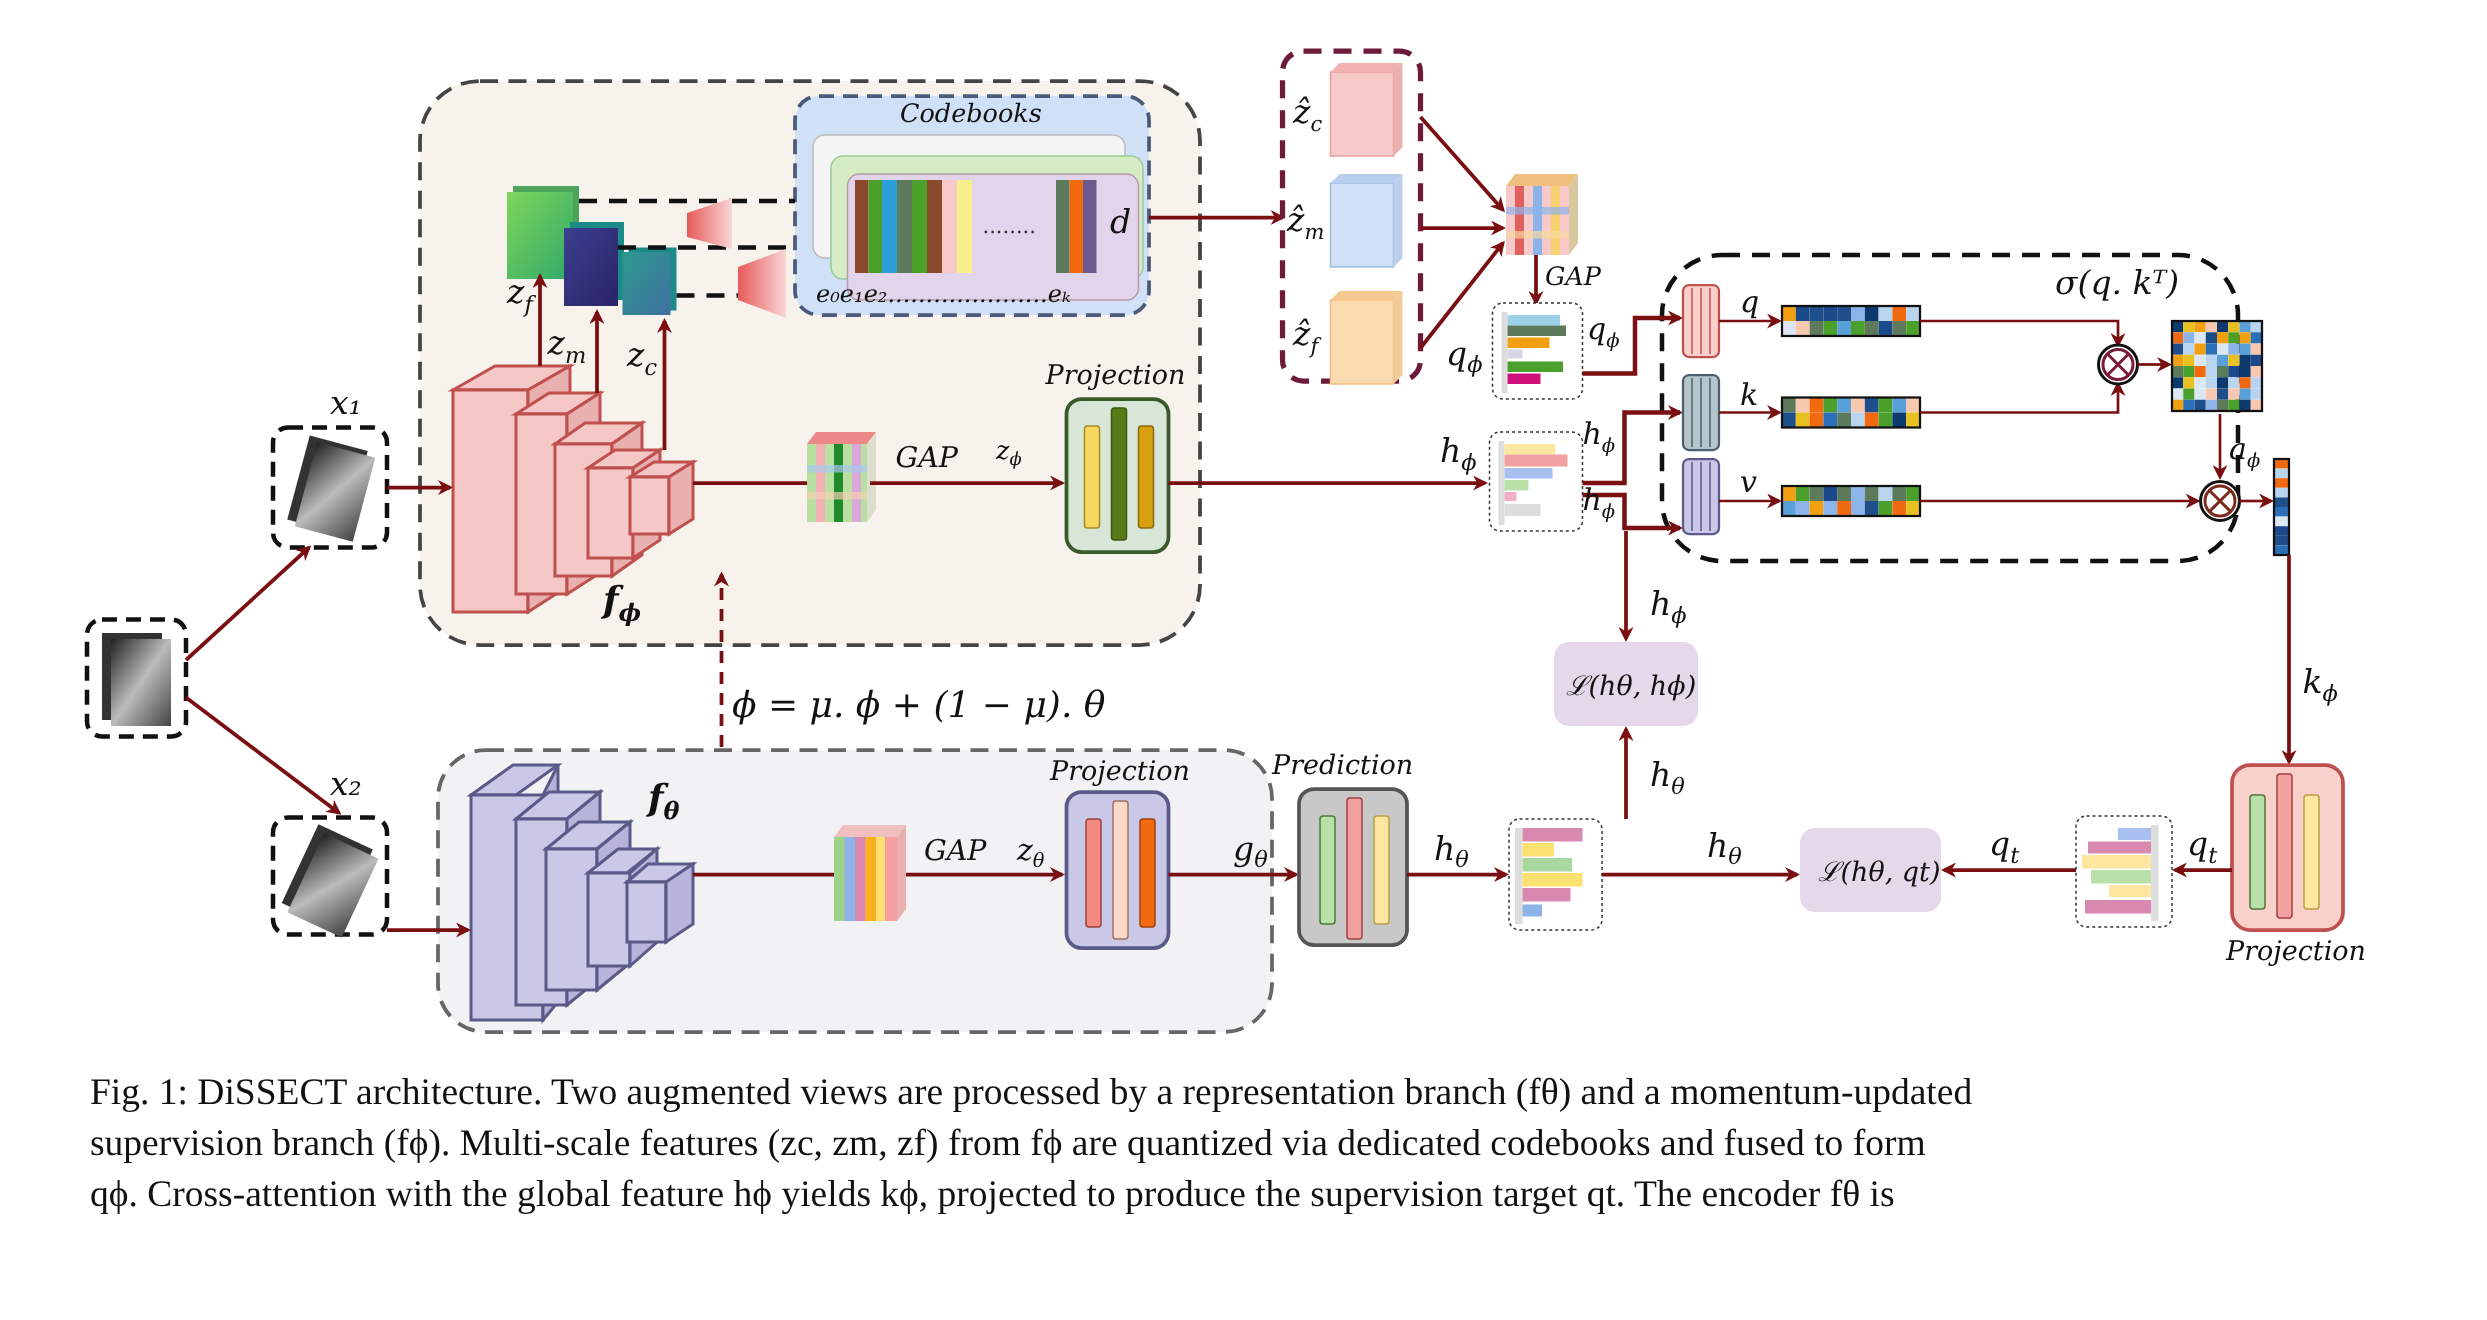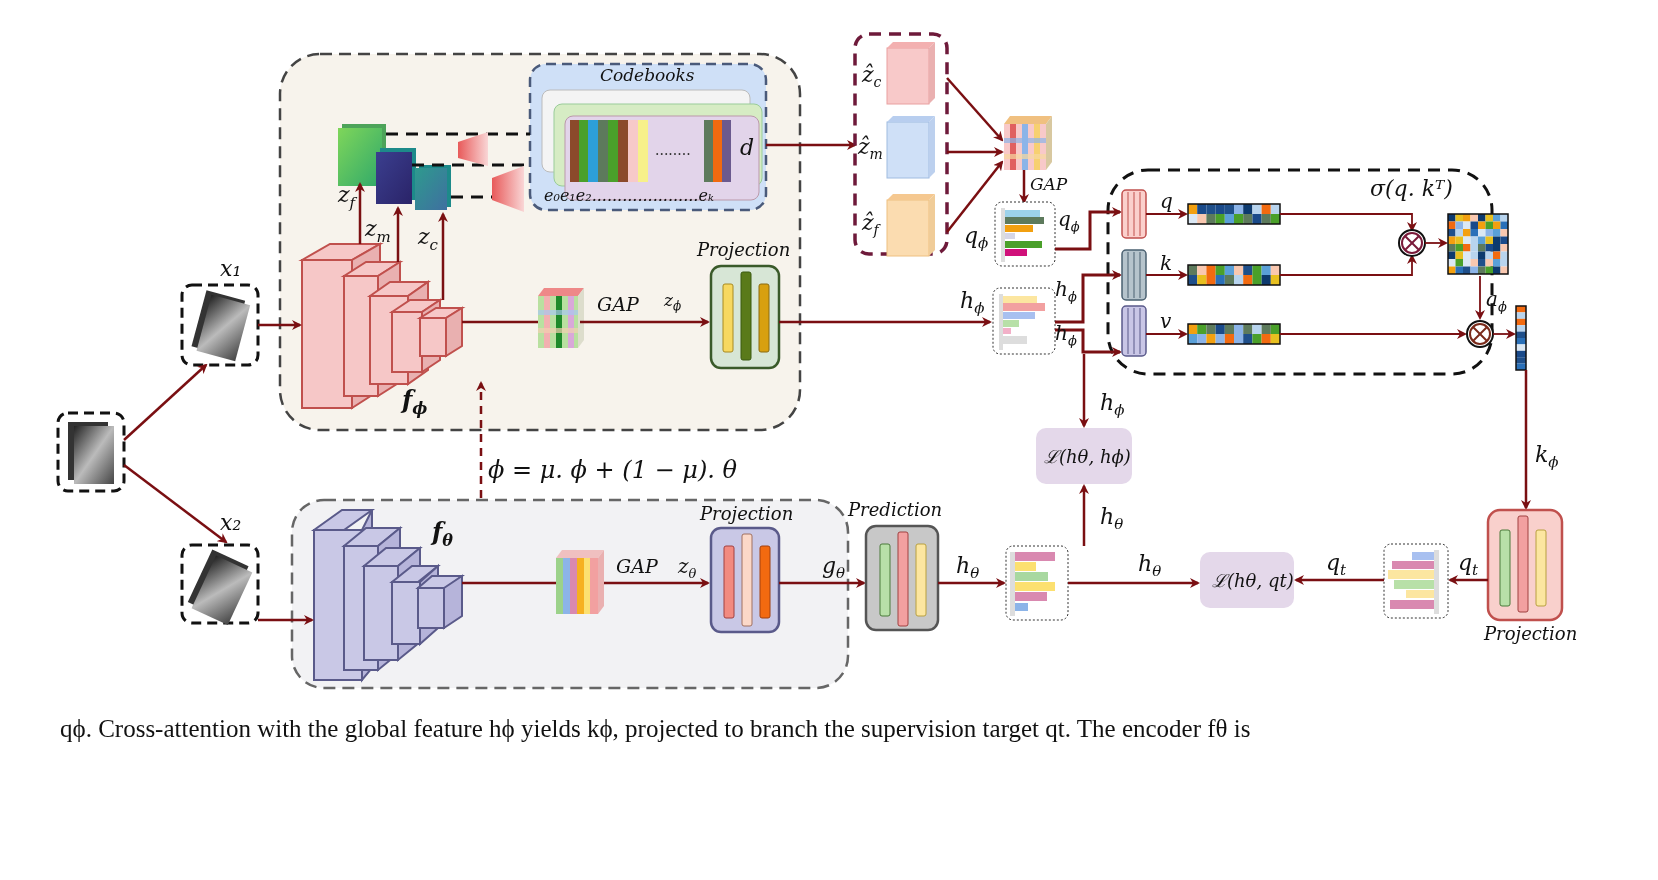--- a/index.html
+++ b/index.html
@@ -538,14 +538,16 @@
     <rect x="1015" y="592" width="32" height="9" fill="#d989b0"></rect>
     <rect x="1015" y="603" width="13" height="8" fill="#8cb4e8"></rect>
   </g>
   <line x1="1084" y1="546" x2="1084" y2="486" stroke="#7a0f12" stroke-width="2.5" marker-end="url(#ah)"></line>
   <text class="math" x="1100" y="524" font-size="22"><tspan>h</tspan><tspan font-size="15" dy="5">θ</tspan></text>
   <line x1="1068" y1="583" x2="1198" y2="583" stroke="#7a0f12" stroke-width="2.5" marker-end="url(#ah)"></line>
   <text class="math" x="1138" y="571" font-size="22"><tspan>h</tspan><tspan font-size="15" dy="5">θ</tspan></text>
 </svg>
 
 <div id="caption">
-  <div>qϕ. Cross-attention with the global feature hϕ yields kϕ, projected to branch the supervision target qt. The encoder fθ is</div>
+  <div>Fig. 1: DiSSECT architecture. Two augmented views are processed by a representation branch (fθ) and a momentum-updated</div>
+  <div>supervision branch (fϕ). Multi-scale features (zc, zm, zf) from fϕ are quantized via dedicated codebooks and fused to form</div>
+  <div>qϕ. Cross-attention with the global feature hϕ yields kϕ, projected to produce the supervision target qt. The encoder fθ is</div>
 </div>
 
 </body></html>

